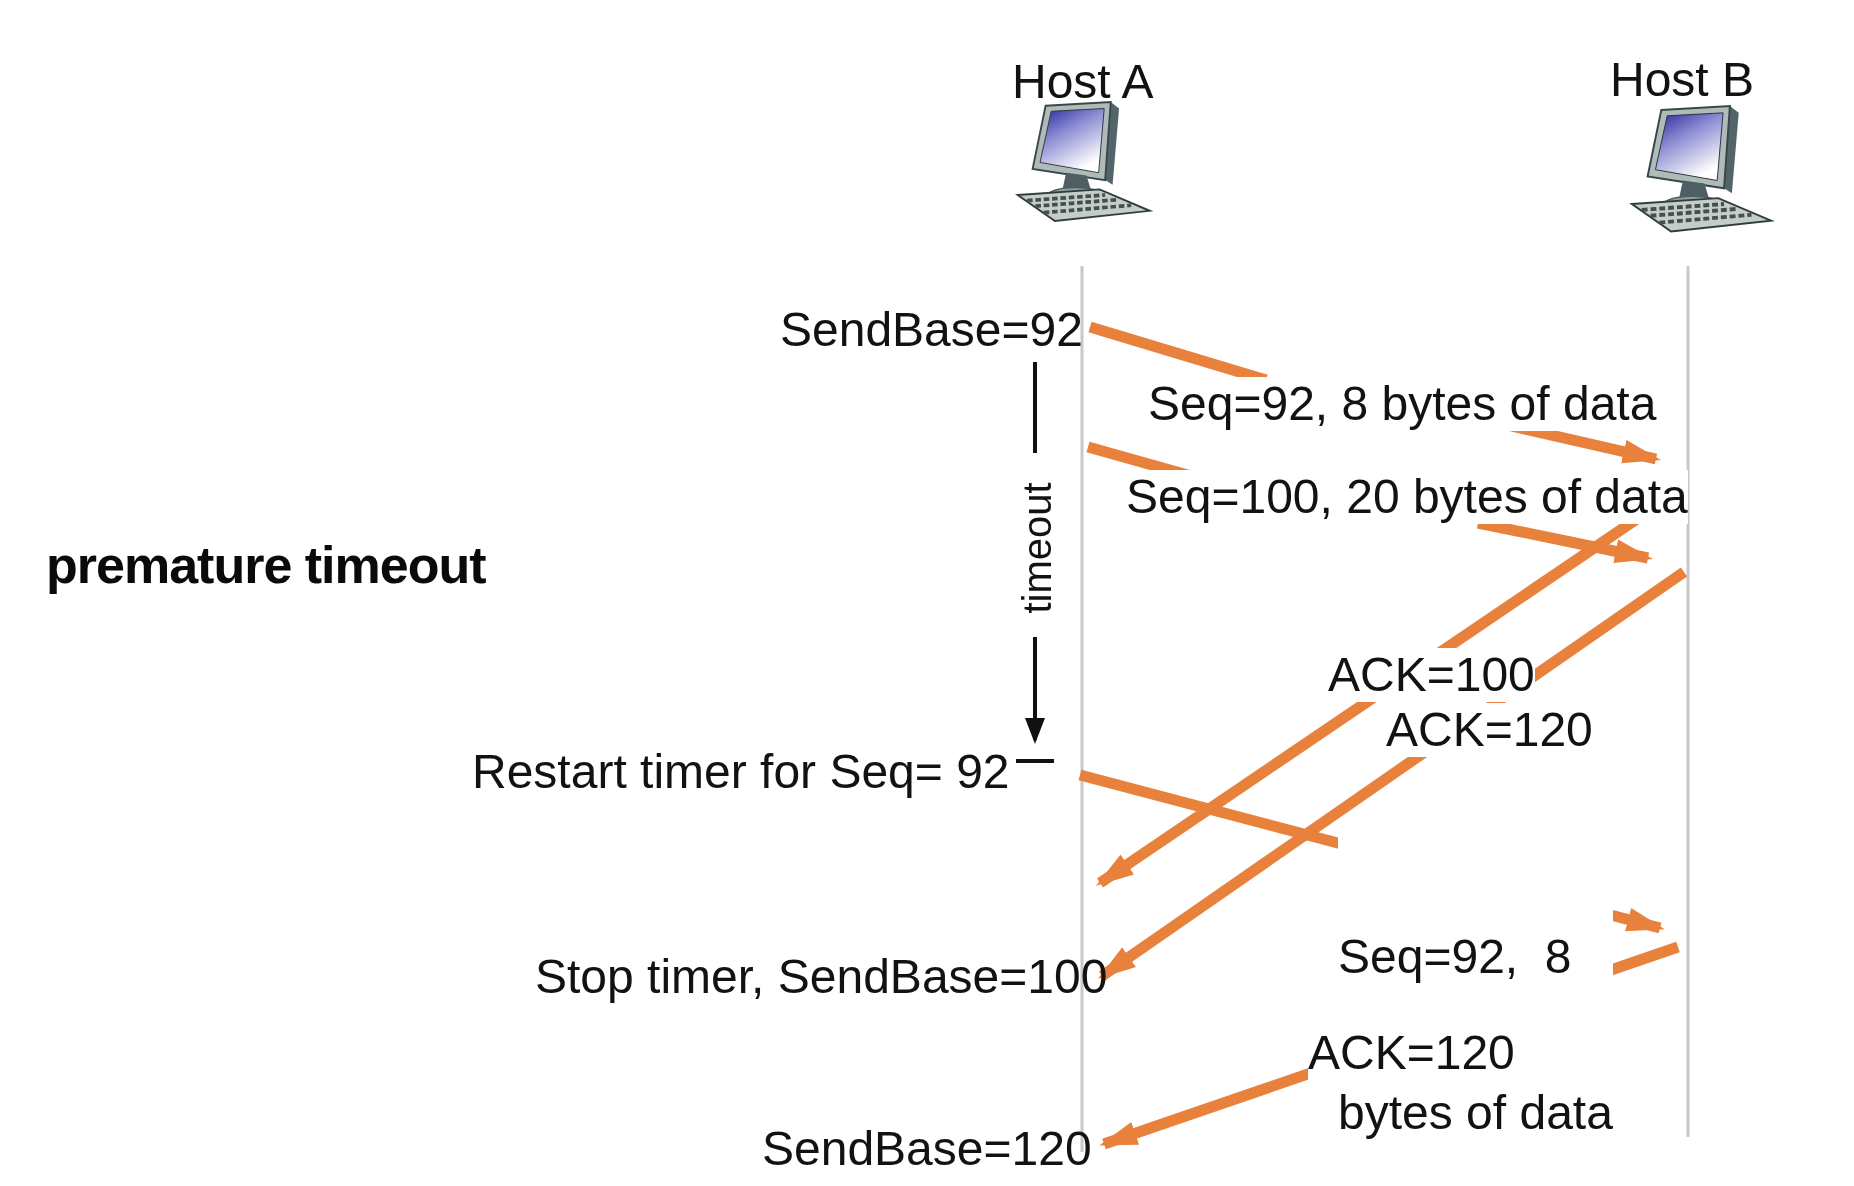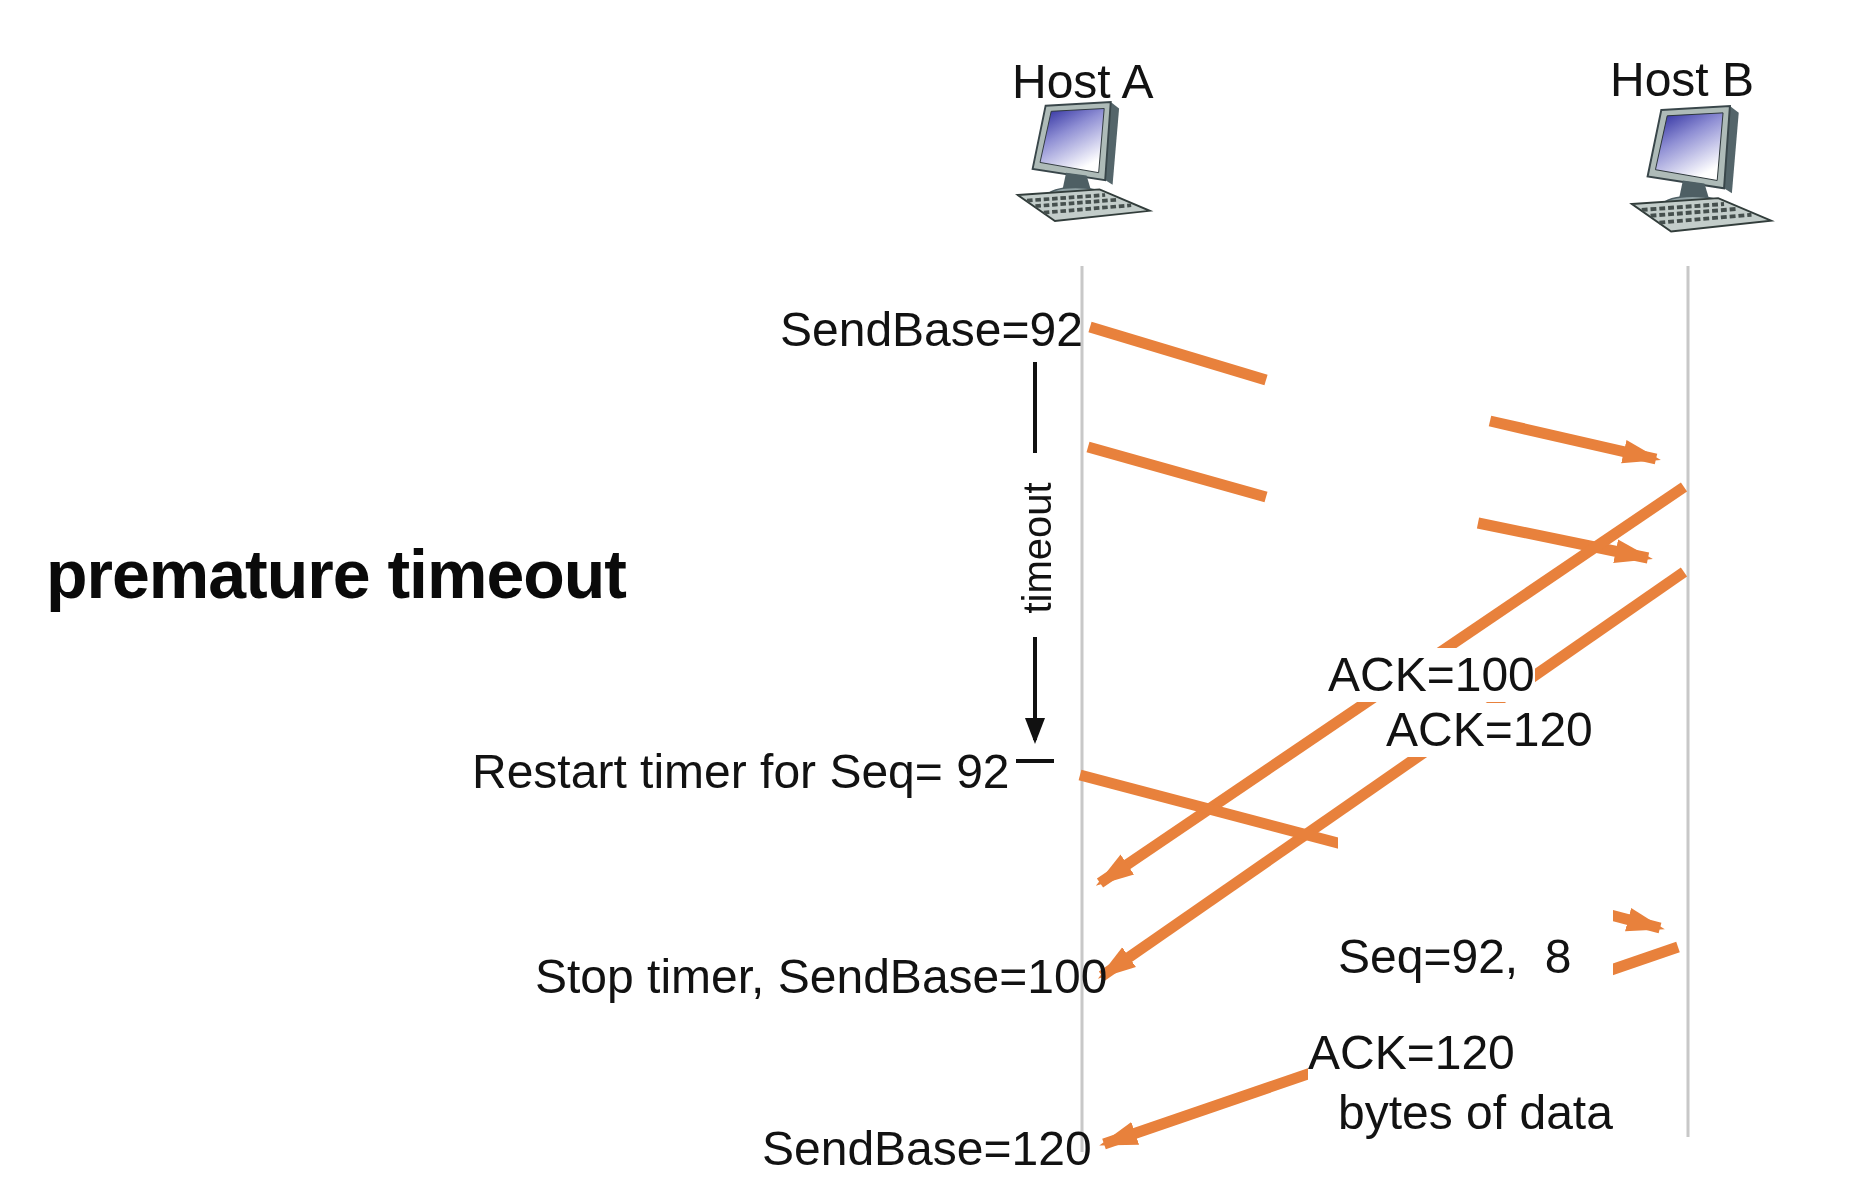--- a/index.html
+++ b/index.html
@@ -19,21 +19,21 @@
   .lbl{
     position:absolute;
     font-size:48px;
     line-height:1.12;
     color:var(--ink);
     white-space:pre;
   }
   .bg{background:#ffffff;}
   .host{font-size:48px;}
   .title{
-    font-size:68px;
+    font-size:52px;
     font-weight:bold;
     letter-spacing:-1px;
     color:#0a0a0a;
   }
   .rot{
     font-size:40px;
     transform:translate(-50%,-50%) rotate(-90deg);
     transform-origin:center center;
   }
   .twoline{line-height:52px;}
@@ -101,21 +101,23 @@
       <line x1="1016" y1="761" x2="1054" y2="761"></line>
     </g>
   </svg>
 
   <div class="lbl host" style="left:1012px;top:55px;">Host A</div>
 
   <div class="lbl host" style="left:1610px;top:53px;">Host B</div>
 
   <div class="lbl" style="left:780px;top:303px;">SendBase=92</div>
 
+  <div class="lbl bg" style="left:1148px;top:377px;">Seq=92, 8 bytes of data</div>
 
+  <div class="lbl bg" style="left:1126px;top:470px;">Seq=100, 20 bytes of data</div>
 
   <div class="lbl title" style="left:46px;top:536px;">premature timeout</div>
 
   <div class="lbl rot" style="left:1037px;top:548px;">timeout</div>
 
   <div class="lbl bg" style="left:1328px;top:632px;margin-top:16px;">ACK=100</div>
 
   <div class="lbl bg" style="left:1386px;top:703px;">ACK=120</div>
 
   <div class="lbl" style="left:452px;top:745px;margin-left:20px;">Restart timer for Seq= 92</div>

